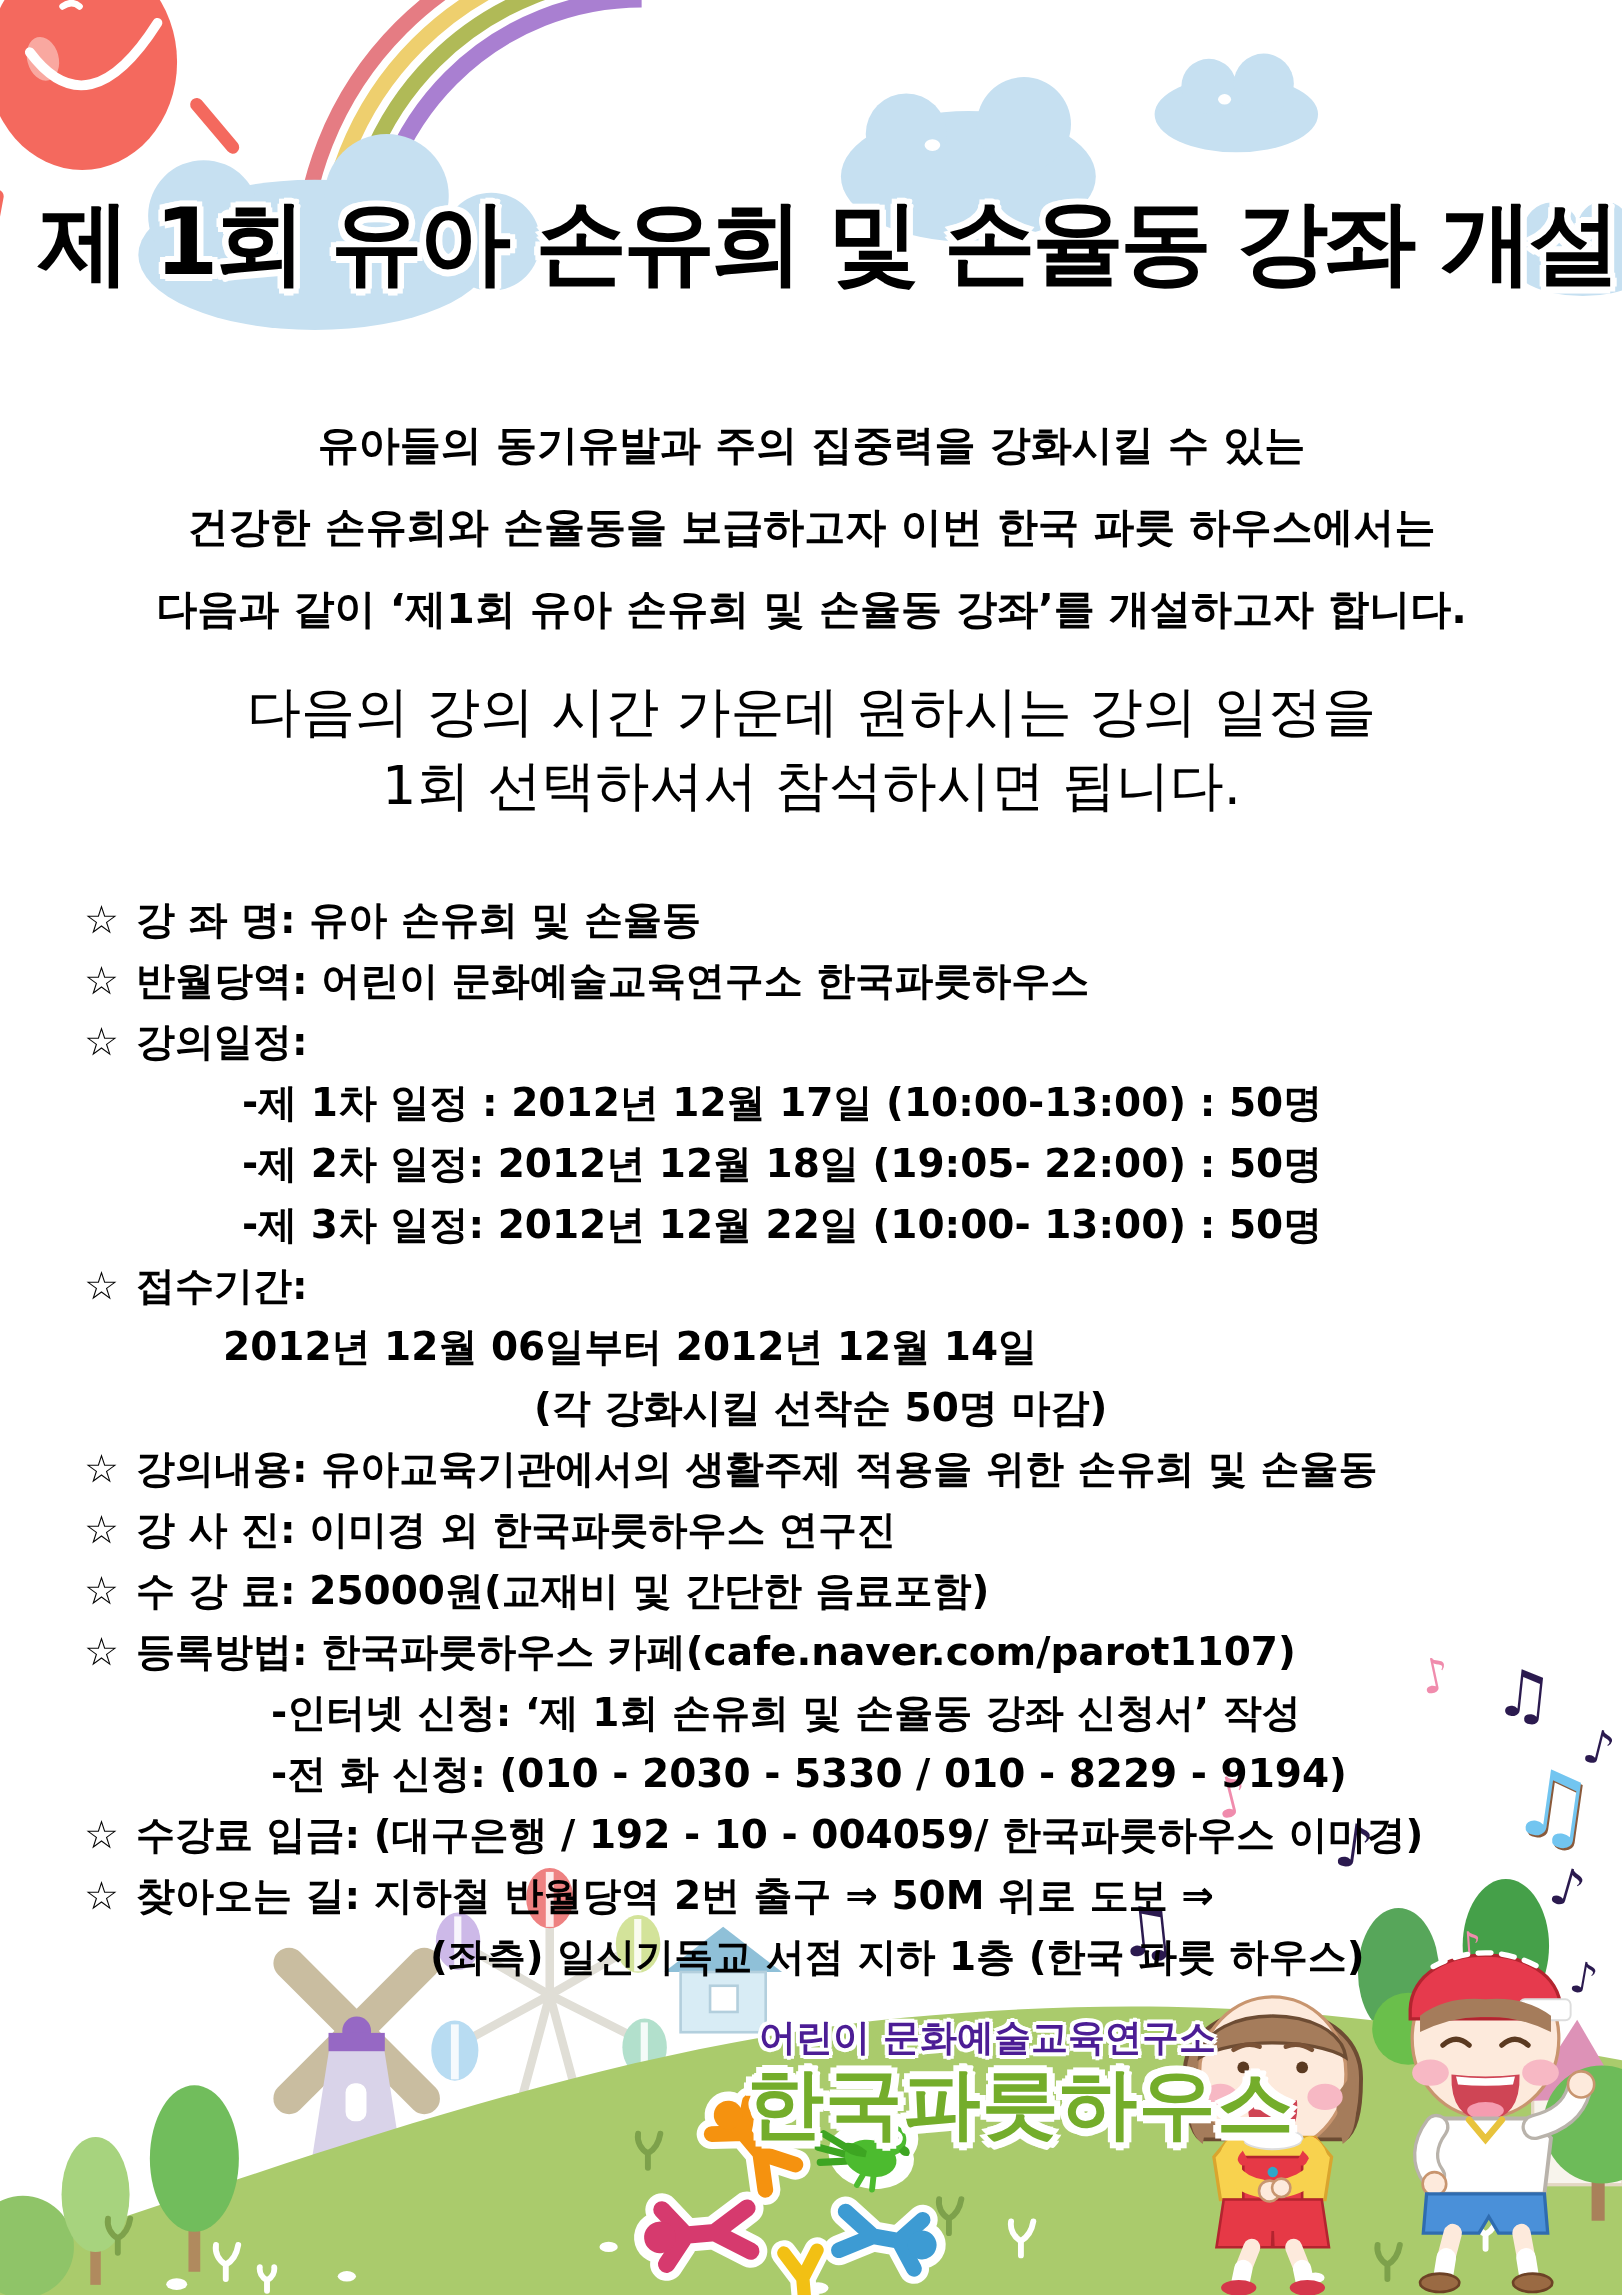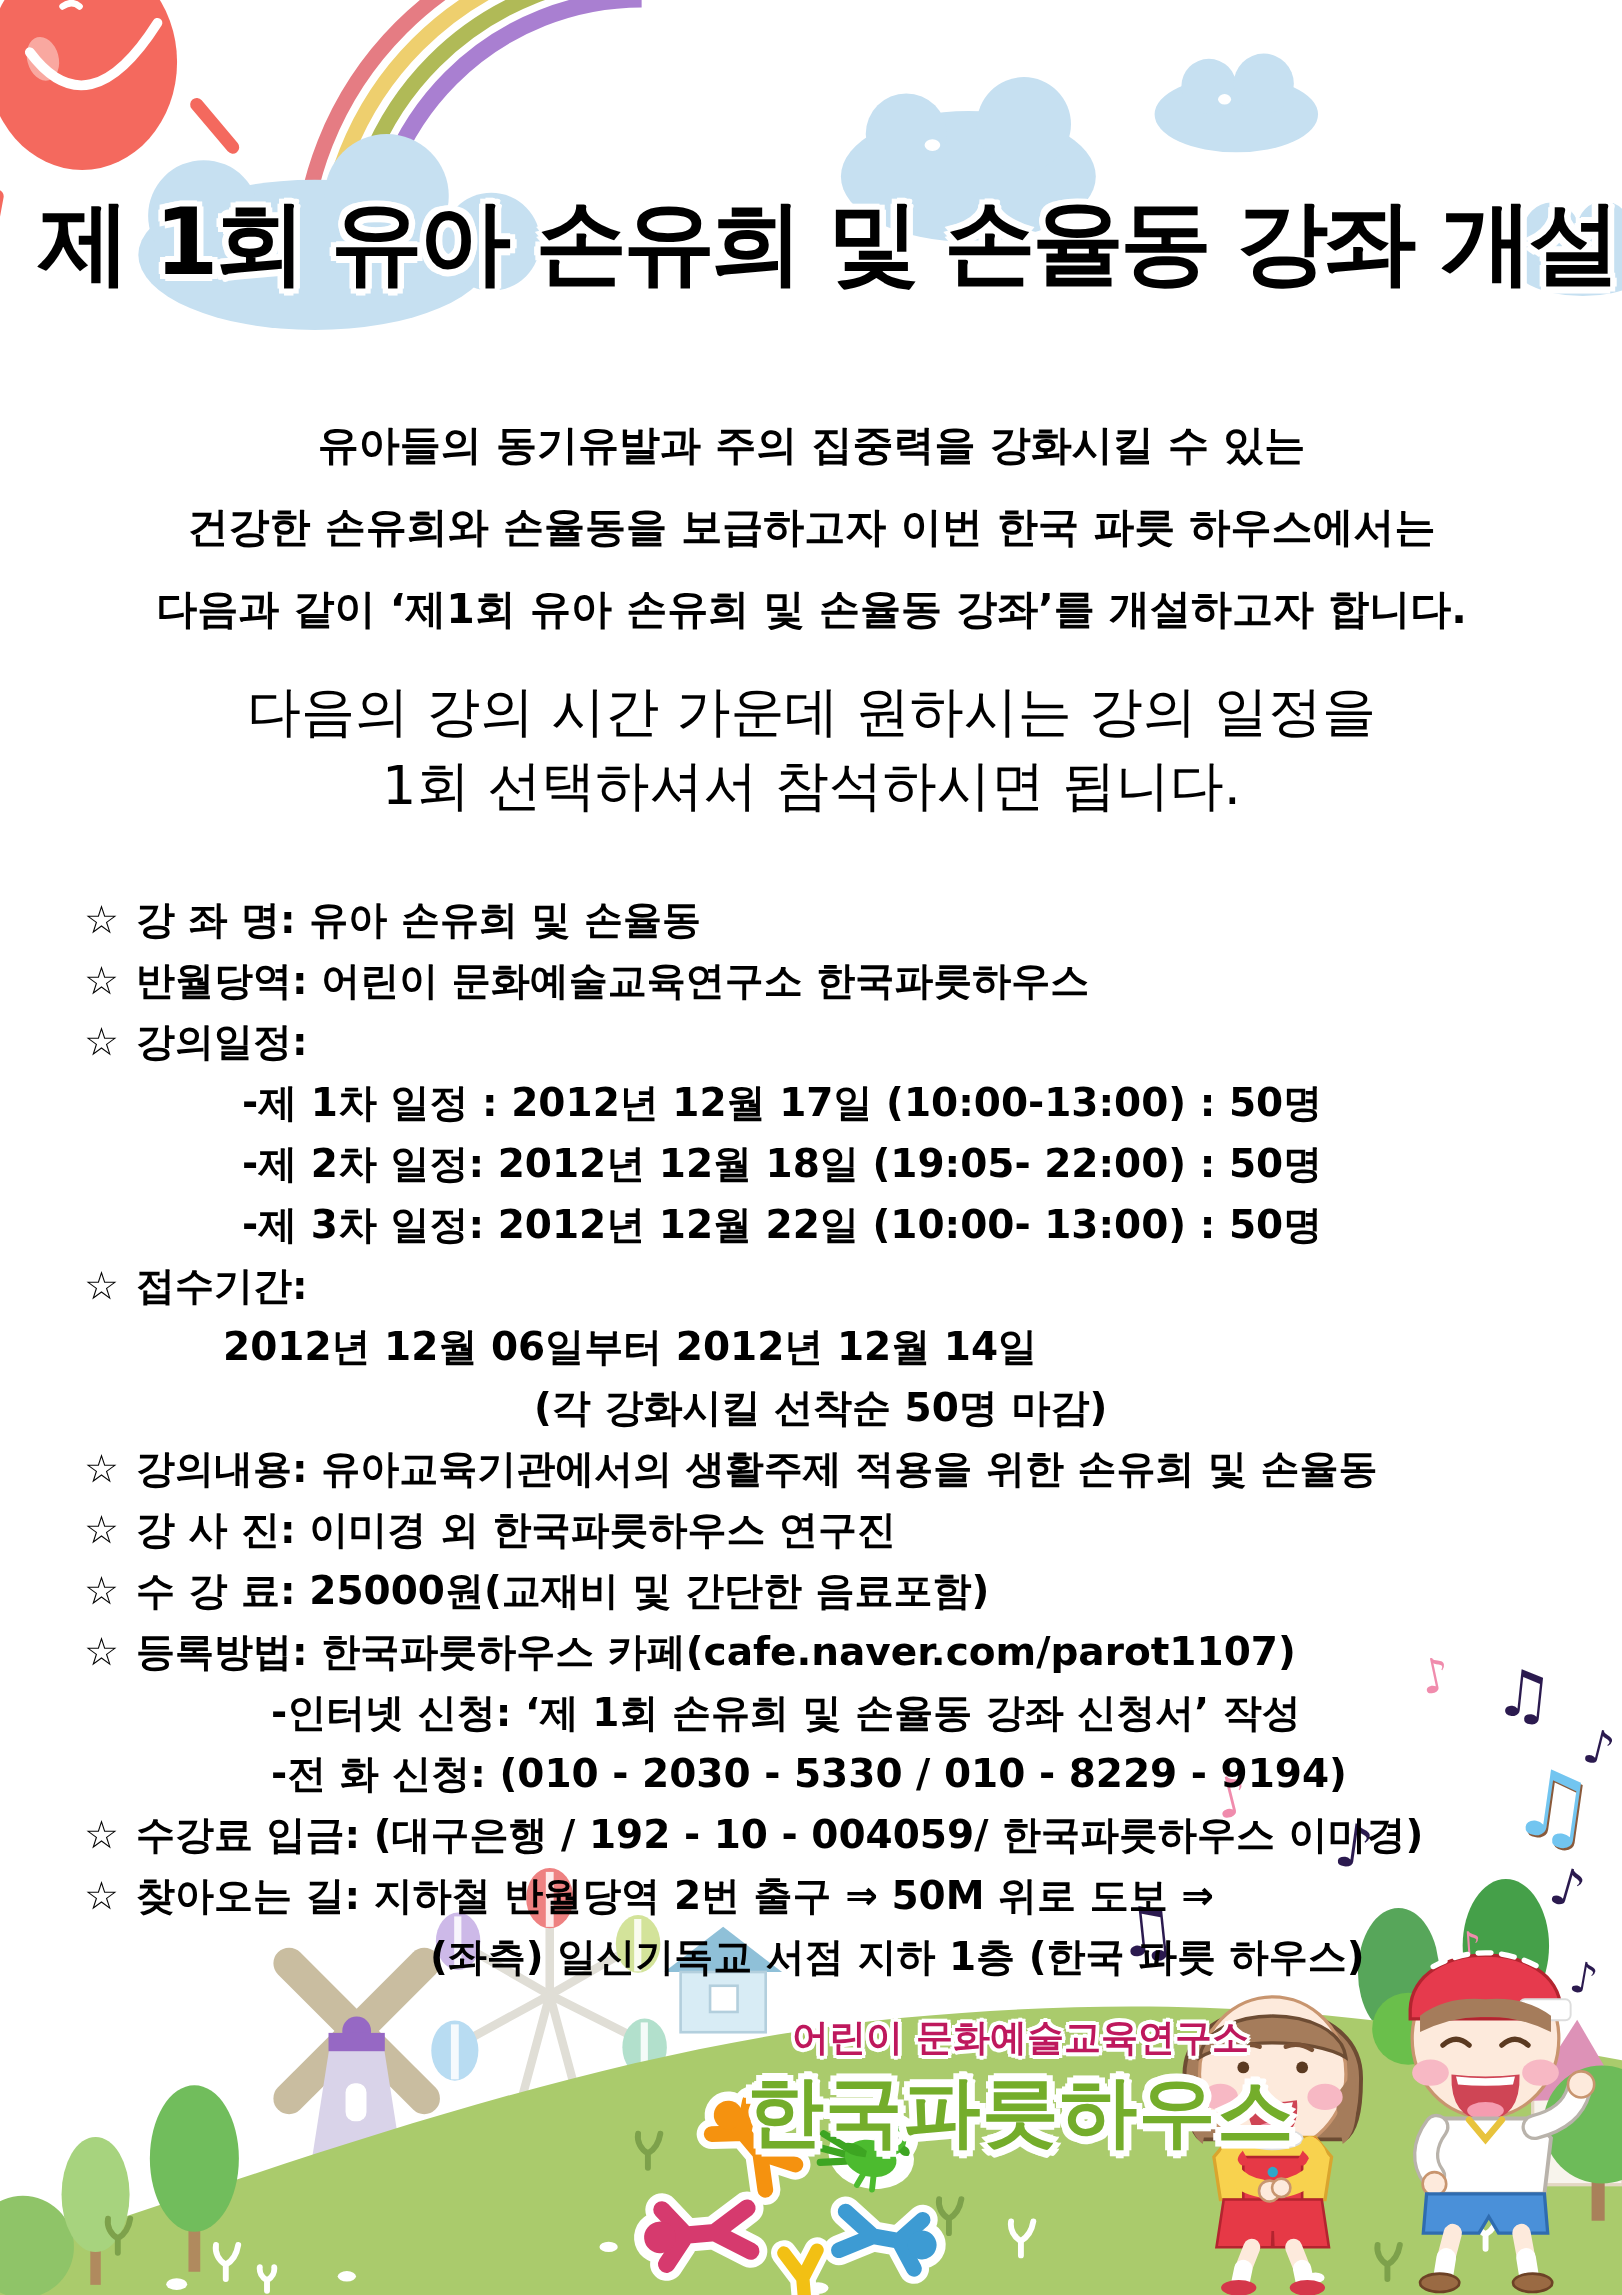--- a/index.html
+++ b/index.html
@@ -25,26 +25,26 @@
   .list{position:absolute;top:889px;left:84px;right:26px;z-index:4;}
   .row{height:61px;line-height:61px;font-size:39px;font-weight:700;color:#000;white-space:nowrap;}
   .row .bullet{display:inline-block;margin-right:17px;}
   .row.sub{padding-left:158px;}
   .row.date{padding-left:139px;}
   .row.note{padding-left:450px;}
   .row.sub2{padding-left:187px;}
   .row.loc{padding-left:346px;}
 
   
-  .logo-org{position:absolute;top:2013px;left:759px;width:523px;text-align:center;z-index:8;
-    font-size:37px;font-weight:700;color:#be185d;white-space:nowrap;
+  .logo-org{position:absolute;top:2013px;left:759px;width:523px;z-index:8;
+    font-size:37px;font-weight:700;color:#4c1d95;white-space:nowrap;
     text-shadow:-3.9px 0 0 #fff,3.9px 0 0 #fff,0 -3.9px 0 #fff,0 3.9px 0 #fff,-3.3px -3.3px 0 #fff,3.3px -3.3px 0 #fff,-3.3px 3.3px 0 #fff,3.3px 3.3px 0 #fff;}
   .logo-name{position:absolute;top:2053px;left:720px;width:602px;text-align:center;z-index:8;
     font-size:77px;font-weight:900;color:#74ad2b;letter-spacing:1.3px;white-space:nowrap;
-    text-shadow:-7.9px 0 0 #fff,7.9px 0 0 #fff,0 -7.9px 0 #fff,0 7.9px 0 #fff,-5.9px -5.9px 0 #fff,5.9px -5.9px 0 #fff,-5.9px 5.9px 0 #fff,5.9px 5.9px 0 #fff;margin-top:8px;}
+    text-shadow:-7.9px 0 0 #fff,7.9px 0 0 #fff,0 -7.9px 0 #fff,0 7.9px 0 #fff,-5.9px -5.9px 0 #fff,5.9px -5.9px 0 #fff,-5.9px 5.9px 0 #fff,5.9px 5.9px 0 #fff;}
   .logo-en{position:absolute;top:2144px;left:759px;width:523px;text-align:center;z-index:8;
     font-size:41px;font-weight:700;color:#97c13d;white-space:nowrap;
     text-shadow:-3.9px 0 0 #fff,3.9px 0 0 #fff,0 -3.9px 0 #fff,0 3.9px 0 #fff,-3.3px -3.3px 0 #fff,3.3px -3.3px 0 #fff,-3.3px 3.3px 0 #fff,3.3px 3.3px 0 #fff;}
 
   .note-glyph{position:absolute;font-weight:700;z-index:3;line-height:1;}
 </style>
 </head>
 <body>
 
 <div class="page">

